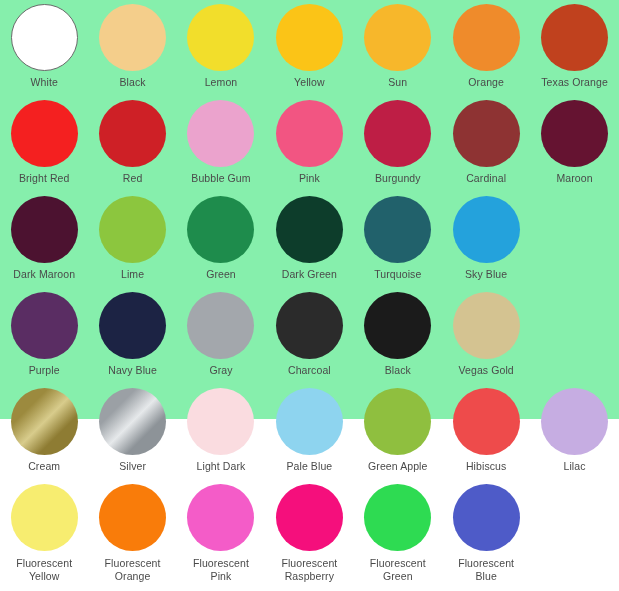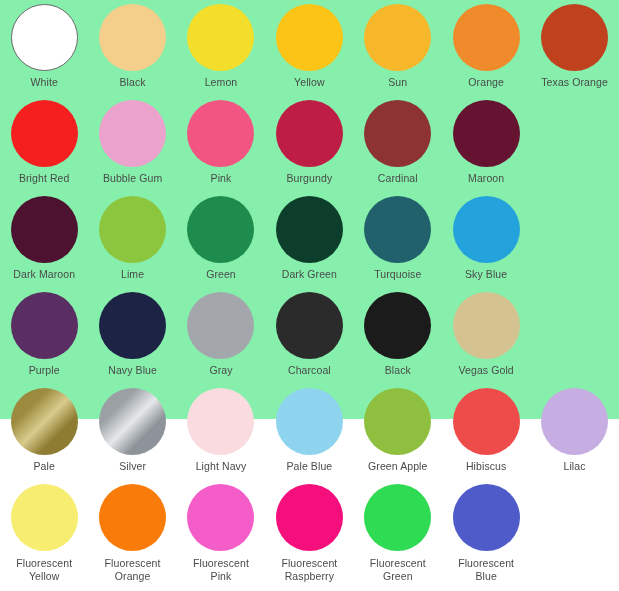--- a/index.html
+++ b/index.html
@@ -98,20 +98,24 @@
         <span class="dot" style="background: rgb(192, 65, 30);"></span>
         <div class="swatch-label" style="color: rgb(74, 74, 74); text-align: center;">Texas Orange</div>
       </div>
     </div>
     <div class="swatch-row">
       <div class="swatch-cell">
         <span class="dot" style="background: rgb(244, 32, 32);"></span>
         <div class="swatch-label" style="color: rgb(74, 74, 74);">Bright Red</div>
       </div>
       <div class="swatch-cell">
+        <span class="dot" style="background: rgb(206, 32, 38);"></span>
+        <div class="swatch-label" style="color: rgb(74, 74, 74);">Red</div>
+      </div>
+      <div class="swatch-cell">
         <span class="dot" style="background: rgb(235, 163, 205);"></span>
         <div class="swatch-label" style="color: rgb(74, 74, 74);">Bubble Gum</div>
       </div>
       <div class="swatch-cell">
         <span class="dot" style="background: rgb(242, 85, 130);"></span>
         <div class="swatch-label" style="color: rgb(74, 74, 74);">Pink</div>
       </div>
       <div class="swatch-cell">
         <span class="dot" style="background: rgb(190, 30, 69);"></span>
         <div class="swatch-label" style="color: rgb(74, 74, 74);">Burgundy</div>
@@ -173,29 +177,29 @@
         <div class="swatch-label" style="color: rgb(74, 74, 74);">Black</div>
       </div>
       <div class="swatch-cell">
         <span class="dot" style="background: rgb(212, 195, 145);"></span>
         <div class="swatch-label" style="color: rgb(74, 74, 74);">Vegas Gold</div>
       </div>
     </div>
     <div class="swatch-row">
       <div class="swatch-cell">
         <span class="dot" style="background: linear-gradient(135deg, rgb(156, 138, 62) 0%, rgb(156, 138, 62) 28%, rgb(216, 204, 140) 50%, rgb(142, 124, 51) 70%, rgb(142, 124, 51) 100%);"></span>
-        <div class="swatch-label" style="color: rgb(74, 74, 74);">Pale</div>
+        <div class="swatch-label" style="color: rgb(74, 74, 74);">Cream</div>
       </div>
       <div class="swatch-cell">
         <span class="dot" style="background: linear-gradient(135deg, rgb(155, 160, 165) 0%, rgb(155, 160, 165) 28%, rgb(230, 233, 235) 50%, rgb(141, 147, 152) 70%, rgb(141, 147, 152) 100%);"></span>
         <div class="swatch-label" style="color: rgb(74, 74, 74);">Silver</div>
       </div>
       <div class="swatch-cell">
         <span class="dot" style="background: rgb(250, 220, 224);"></span>
-        <div class="swatch-label" style="color: rgb(74, 74, 74);">Light Navy</div>
+        <div class="swatch-label" style="color: rgb(74, 74, 74);">Light Dark</div>
       </div>
       <div class="swatch-cell">
         <span class="dot" style="background: rgb(142, 212, 239);"></span>
         <div class="swatch-label" style="color: rgb(74, 74, 74);">Pale Blue</div>
       </div>
       <div class="swatch-cell">
         <span class="dot" style="background: rgb(143, 191, 63);"></span>
         <div class="swatch-label" style="color: rgb(74, 74, 74);">Green Apple</div>
       </div>
       <div class="swatch-cell">

